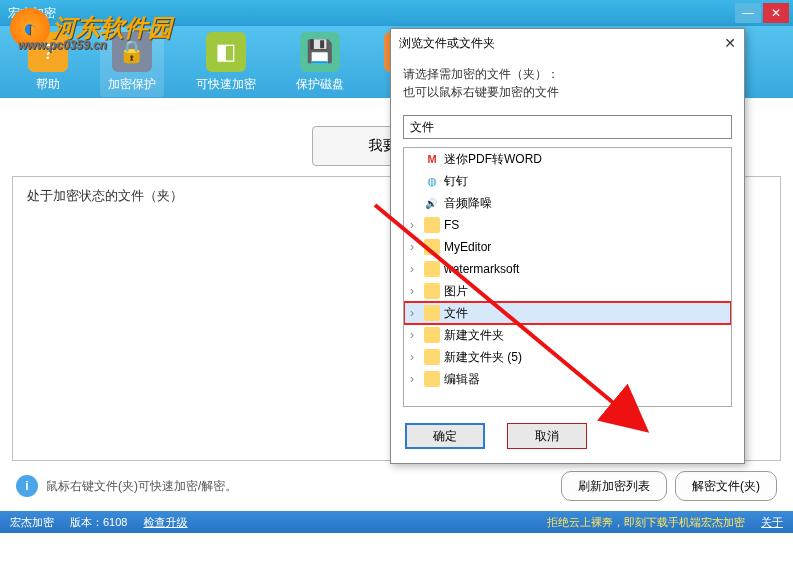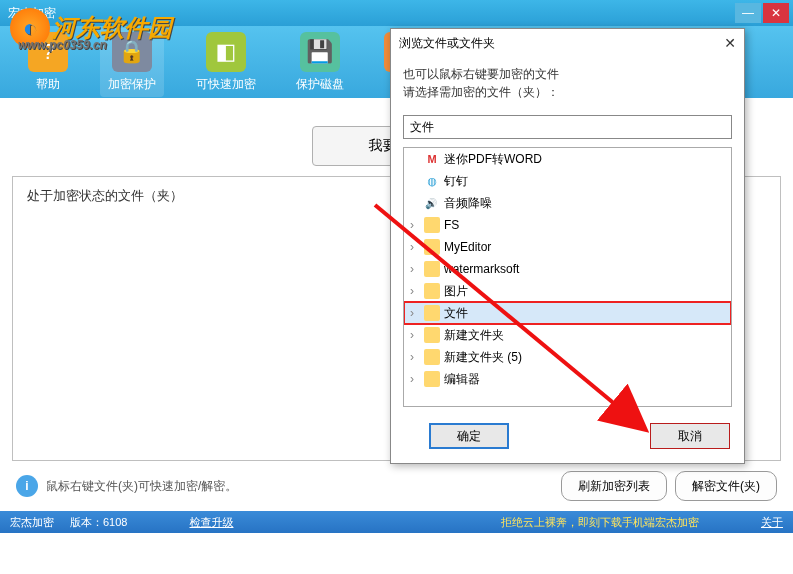--- a/index.html
+++ b/index.html
@@ -30,35 +30,35 @@
   .panel { margin:4px 12px 0; border:1px solid #bfbfbf; height:285px; padding:10px 14px; font-size:13px; color:#333;}
 
   .tip-row { display:flex; align-items:center; gap:8px; padding:10px 16px; font-size:12px; color:#555;}
   .tip-icon { width:22px; height:22px; background:#4aa6e8; border-radius:50%; color:#fff; font-weight:bold; display:flex; align-items:center; justify-content:center;}
   .bot-buttons { display:flex; gap:8px; margin-left:auto;}
   .bot-btn { height:30px; padding:0 16px; border:1px solid #9a9a9a; border-radius:10px; background:#fdfdfd; font-size:12px;}
 
   .statusbar { height:22px; background:linear-gradient(#3a8bd8,#2773c4); display:flex; align-items:center; color:#fff; font-size:11px; padding:0 10px; gap:16px;}
   .statusbar .center{ flex:1; text-align:right; color:#ffe45c;font-family:Liberation Mono, monospace;}
   .statusbar .right{ color:#fff;}
-  .statusbar .link{ text-decoration:underline; cursor:pointer;margin-left:46px;}
+  .statusbar .link{ text-decoration:underline; cursor:pointer;}
 
   
   .dialog { position:absolute; left:390px; top:28px; width:355px; height:436px; background:#fff; border:1px solid #888; box-shadow:2px 2px 8px rgba(0,0,0,0.3); z-index:40; display:flex; flex-direction:column;}
   .dlg-title { height:28px; display:flex; align-items:center; padding:12px 8px; font-size:12px;}
   .dlg-close { margin-left:auto; font-size:14px; color:#333; cursor:pointer;}
   .dlg-body { padding:8px 12px; font-size:12px; color:#333; line-height:1.5;}
   .dlg-input { margin:6px 12px; height:24px; border:1px solid #888; padding:0 6px; font-size:12px;}
   .file-list { margin:2px 12px; border:1px solid #aaa; flex:1; overflow-y:scroll; overflow-x:hidden; font-size:12px;}
   .fl-item { display:flex; align-items:center; height:22px; padding-left:6px; gap:4px;}
   .fl-arrow { width:10px; color:#888;}
   .fl-icon { width:16px; height:16px; display:flex; align-items:center; justify-content:center; font-size:11px;}
   .folder-ic { background:#ffd86f; border-radius:2px;}
   .fl-highlight { outline:2px solid #e22; outline-offset:-1px; background:#d6e8f9;}
-  .dlg-btns { display:flex; justify-content:space-between; gap:14px; padding:14px;margin-left:24px;}
+  .dlg-btns { display:flex; justify-content:flex-start; gap:22px; padding:14px;}
   .dlg-btn { width:80px; height:26px; font-size:12px; border:1px solid #b91c1c; background:#e8e8e8;}
   .dlg-btn.primary { border:2px solid #2a7bd1;}
 
   
   svg.arrow { position:absolute; left:370px; top:200px; z-index:60; pointer-events:none;}
 </style>
 </head>
 <body>
 
 <div class="titlebar">
@@ -118,22 +118,22 @@
   <span class="center">拒绝云上裸奔，即刻下载手机端宏杰加密</span>
   <span class="right link">关于</span>
 </div>
 
 <div class="dialog">
   <div class="dlg-title">
     <span>浏览文件或文件夹</span>
     <span class="dlg-close">✕</span>
   </div>
   <div class="dlg-body">
+    <div>请选择需加密的文件（夹）：</div>
     <div>也可以鼠标右键要加密的文件</div>
-    <div>请选择需加密的文件（夹）：</div>
   </div>
   <input class="dlg-input" value="文件" style="">
   <div class="file-list" id="file-list">
       <div class="fl-item">
         <span class="fl-arrow"></span>
         <span class="fl-icon" style="color: rgb(221, 51, 51); font-weight: bold;">M</span>
         <span>迷你PDF转WORD</span>
       </div>
       <div class="fl-item">
         <span class="fl-arrow"></span>

